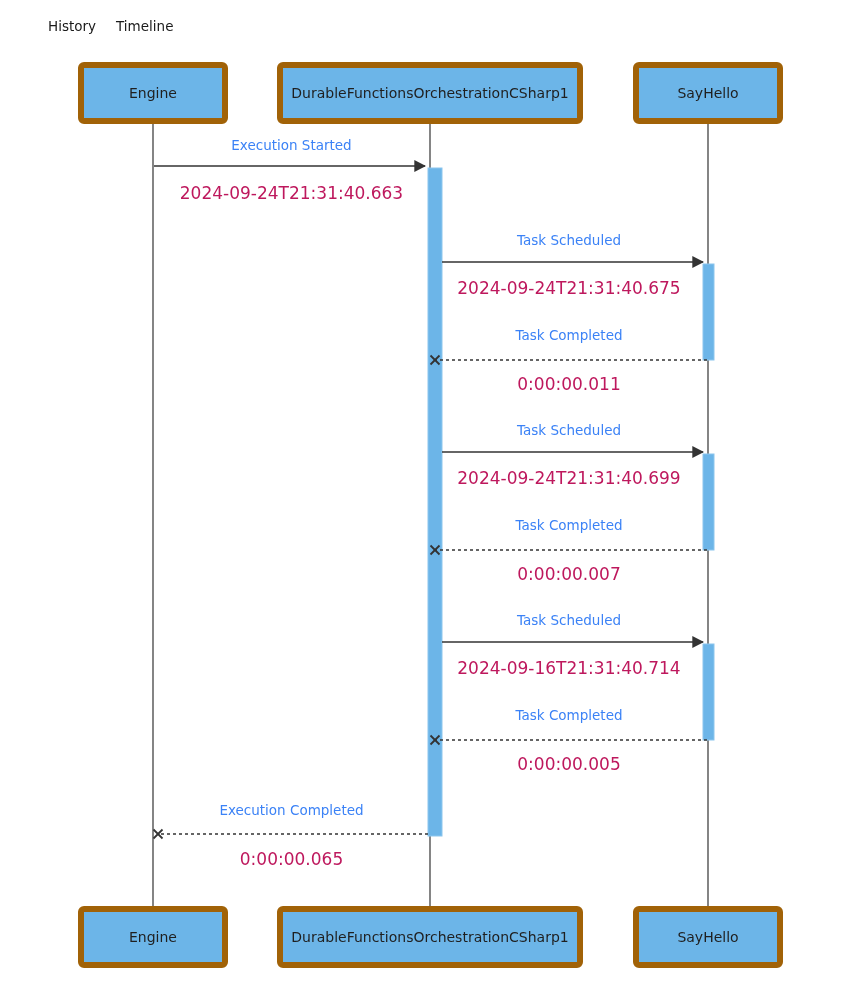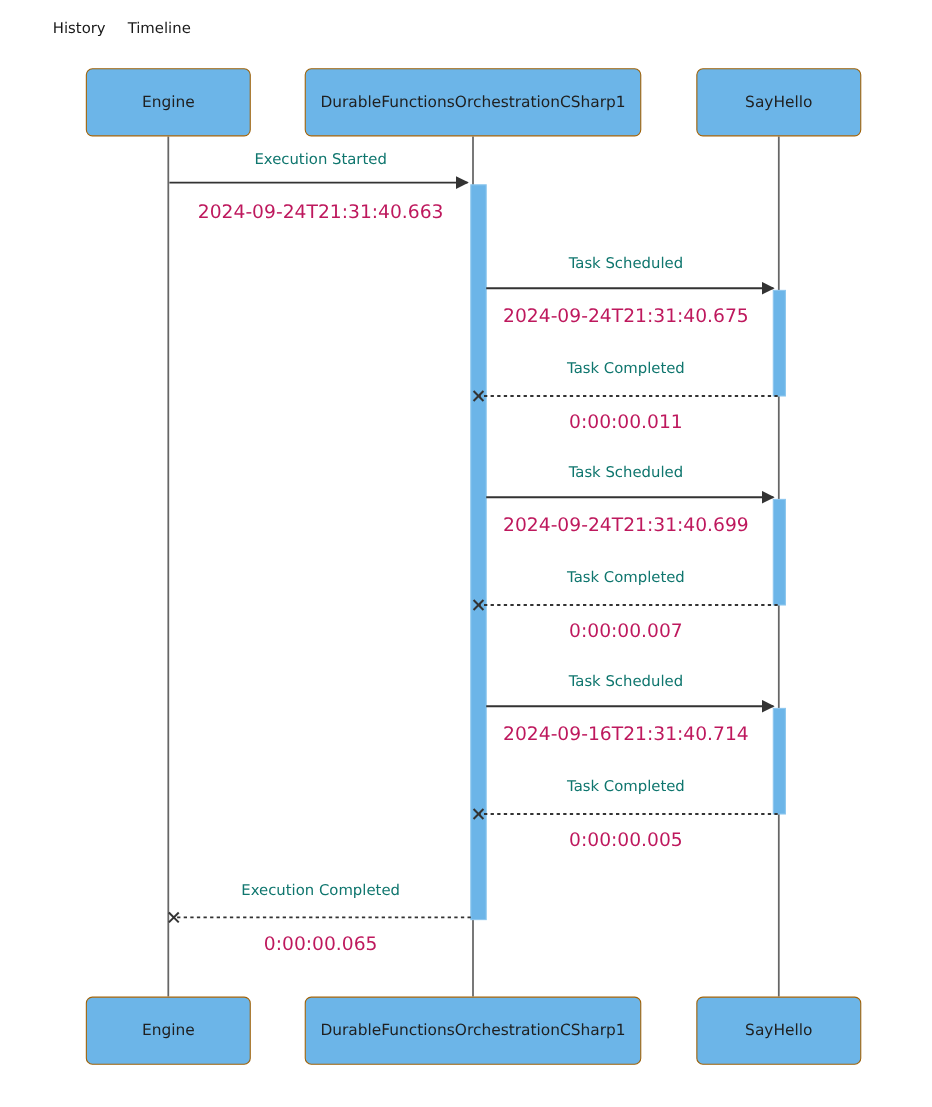--- a/index.html
+++ b/index.html
@@ -67,34 +67,34 @@
     width: 847px;
     height: 1006px;
     pointer-events: none;
   }
   .diagram svg { display: block; }
 
   
   .actor-box {
     position: absolute;
     background: #6cb5e8;
-    border: 1px solid #a16207;
+    border: 6px solid #a16207;
     border-radius: 6px;
     display: flex;
     align-items: center;
     justify-content: center;
     box-sizing: border-box;
     color: #1f1f1f;
     font-size: 14px;
     cursor: pointer;
   }
   .msg-label {
     position: absolute;
     font-size: 13.5px;
-    color: #0f766e;
+    color: #3b82f6;
     text-align: center;
     white-space: nowrap;
     transform: translateX(-50%);
   }
   .msg-sub {
     position: absolute;
     font-size: 17px;
     color: #be185d;
     text-align: center;
     white-space: nowrap;

